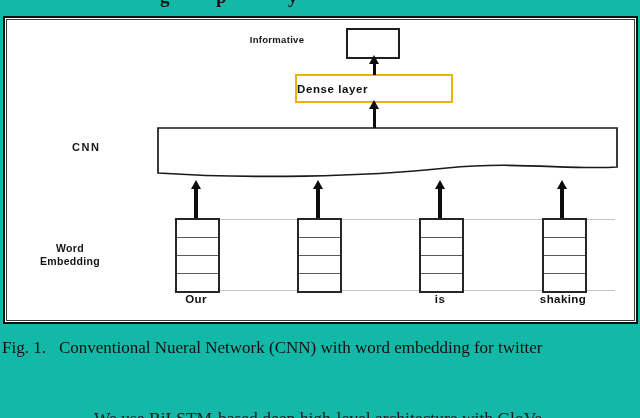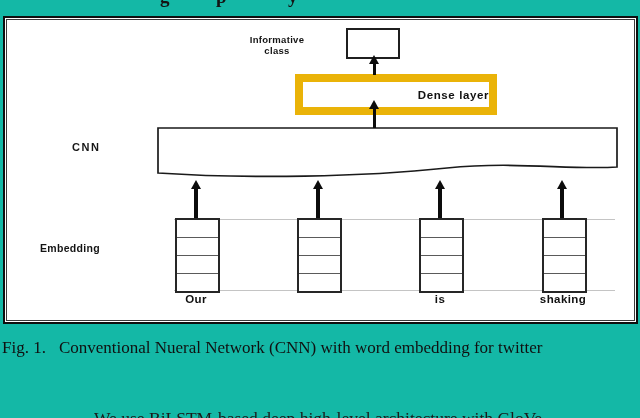--- a/index.html
+++ b/index.html
@@ -13,23 +13,23 @@
   
   #figure{position:absolute;left:3px;top:16px;width:631px;height:304px;border:2px solid #0f0f0f;background:#fff;}
   #figure .inner-border{position:absolute;inset:1px;border:1px solid #3a3a3a;pointer-events:none;}
 
   
   .out-box{position:absolute;left:341px;top:10px;width:50px;height:27px;border:2px solid #1f1f1f;background:#fff;}
   .out-label{position:absolute;left:202px;top:16px;width:140px;text-align:center;
              font-weight:bold;font-size:9.5px;line-height:11px;color:#141414;letter-spacing:.3px;}
 
   
-  .dense-box{position:absolute;left:290px;top:56px;width:154px;height:25px;border:8px solid #eab308;background:#fff;
-             display:flex;align-items:center;justify-content:flex-end;
-             font-weight:bold;font-size:11.5px;letter-spacing:.6px;color:#111;padding-left:32px;}
+  .dense-box{position:absolute;left:290px;top:56px;width:154px;height:25px;border:2px solid #eab308;background:#fff;
+             display:flex;align-items:center;justify-content:flex-start;
+             font-weight:bold;font-size:11.5px;letter-spacing:.6px;color:#111;}
 
   
   .cnn-label{position:absolute;left:67px;top:123px;font-weight:bold;font-size:11px;letter-spacing:1.5px;color:#161616;}
 
   
   .cnn-box{position:absolute;left:152px;top:109px;}
 
   
   .we-label{position:absolute;left:5px;top:224px;width:120px;text-align:center;
             font-weight:bold;font-size:10.5px;line-height:13px;color:#141414;letter-spacing:.3px;}
@@ -77,21 +77,20 @@
     </div>
   <div class="top-frag" style="left:288px;">
       <span>y</span>
     </div>
 
   <div id="figure">
     <div class="inner-border"></div>
 
     <div class="out-label">
       <div>Informative</div>
-      <div>class</div>
     </div>
     <div class="out-box"></div>
 
     <div class="arrow-up arrow-thin" style="left:364px;top:37px;">
       <div class="head"></div>
       <div class="shaft" style="height:11px;"></div>
     </div>
 
     <div class="dense-box">
       <span>Dense layer</span>
@@ -102,20 +101,21 @@
       <div class="shaft" style="height:19px;"></div>
     </div>
 
     <div class="cnn-label">CNN</div>
 
     <svg class="cnn-box" width="462" height="56" viewBox="0 0 462 56">
       <path d="M1,1 L460,1 L460,40 C 412,43 358,34 290,41 C 205,50 92,52 1,46 Z" fill="#ffffff" stroke="#1a1a1a" stroke-width="1.7"></path>
     </svg>
 
     <div class="we-label">
+      <div>Word</div>
       <div>Embedding</div>
     </div>
 
     <div class="faint-line" style="left:169px;top:201px;width:441px;"></div>
     <div class="faint-line" style="left:169px;top:272px;width:441px;"></div>
 
     <div class="arrow-up" style="left:186px;top:162px;">
       <div class="head"></div>
       <div class="shaft" style="height:29px;"></div>
     </div>

